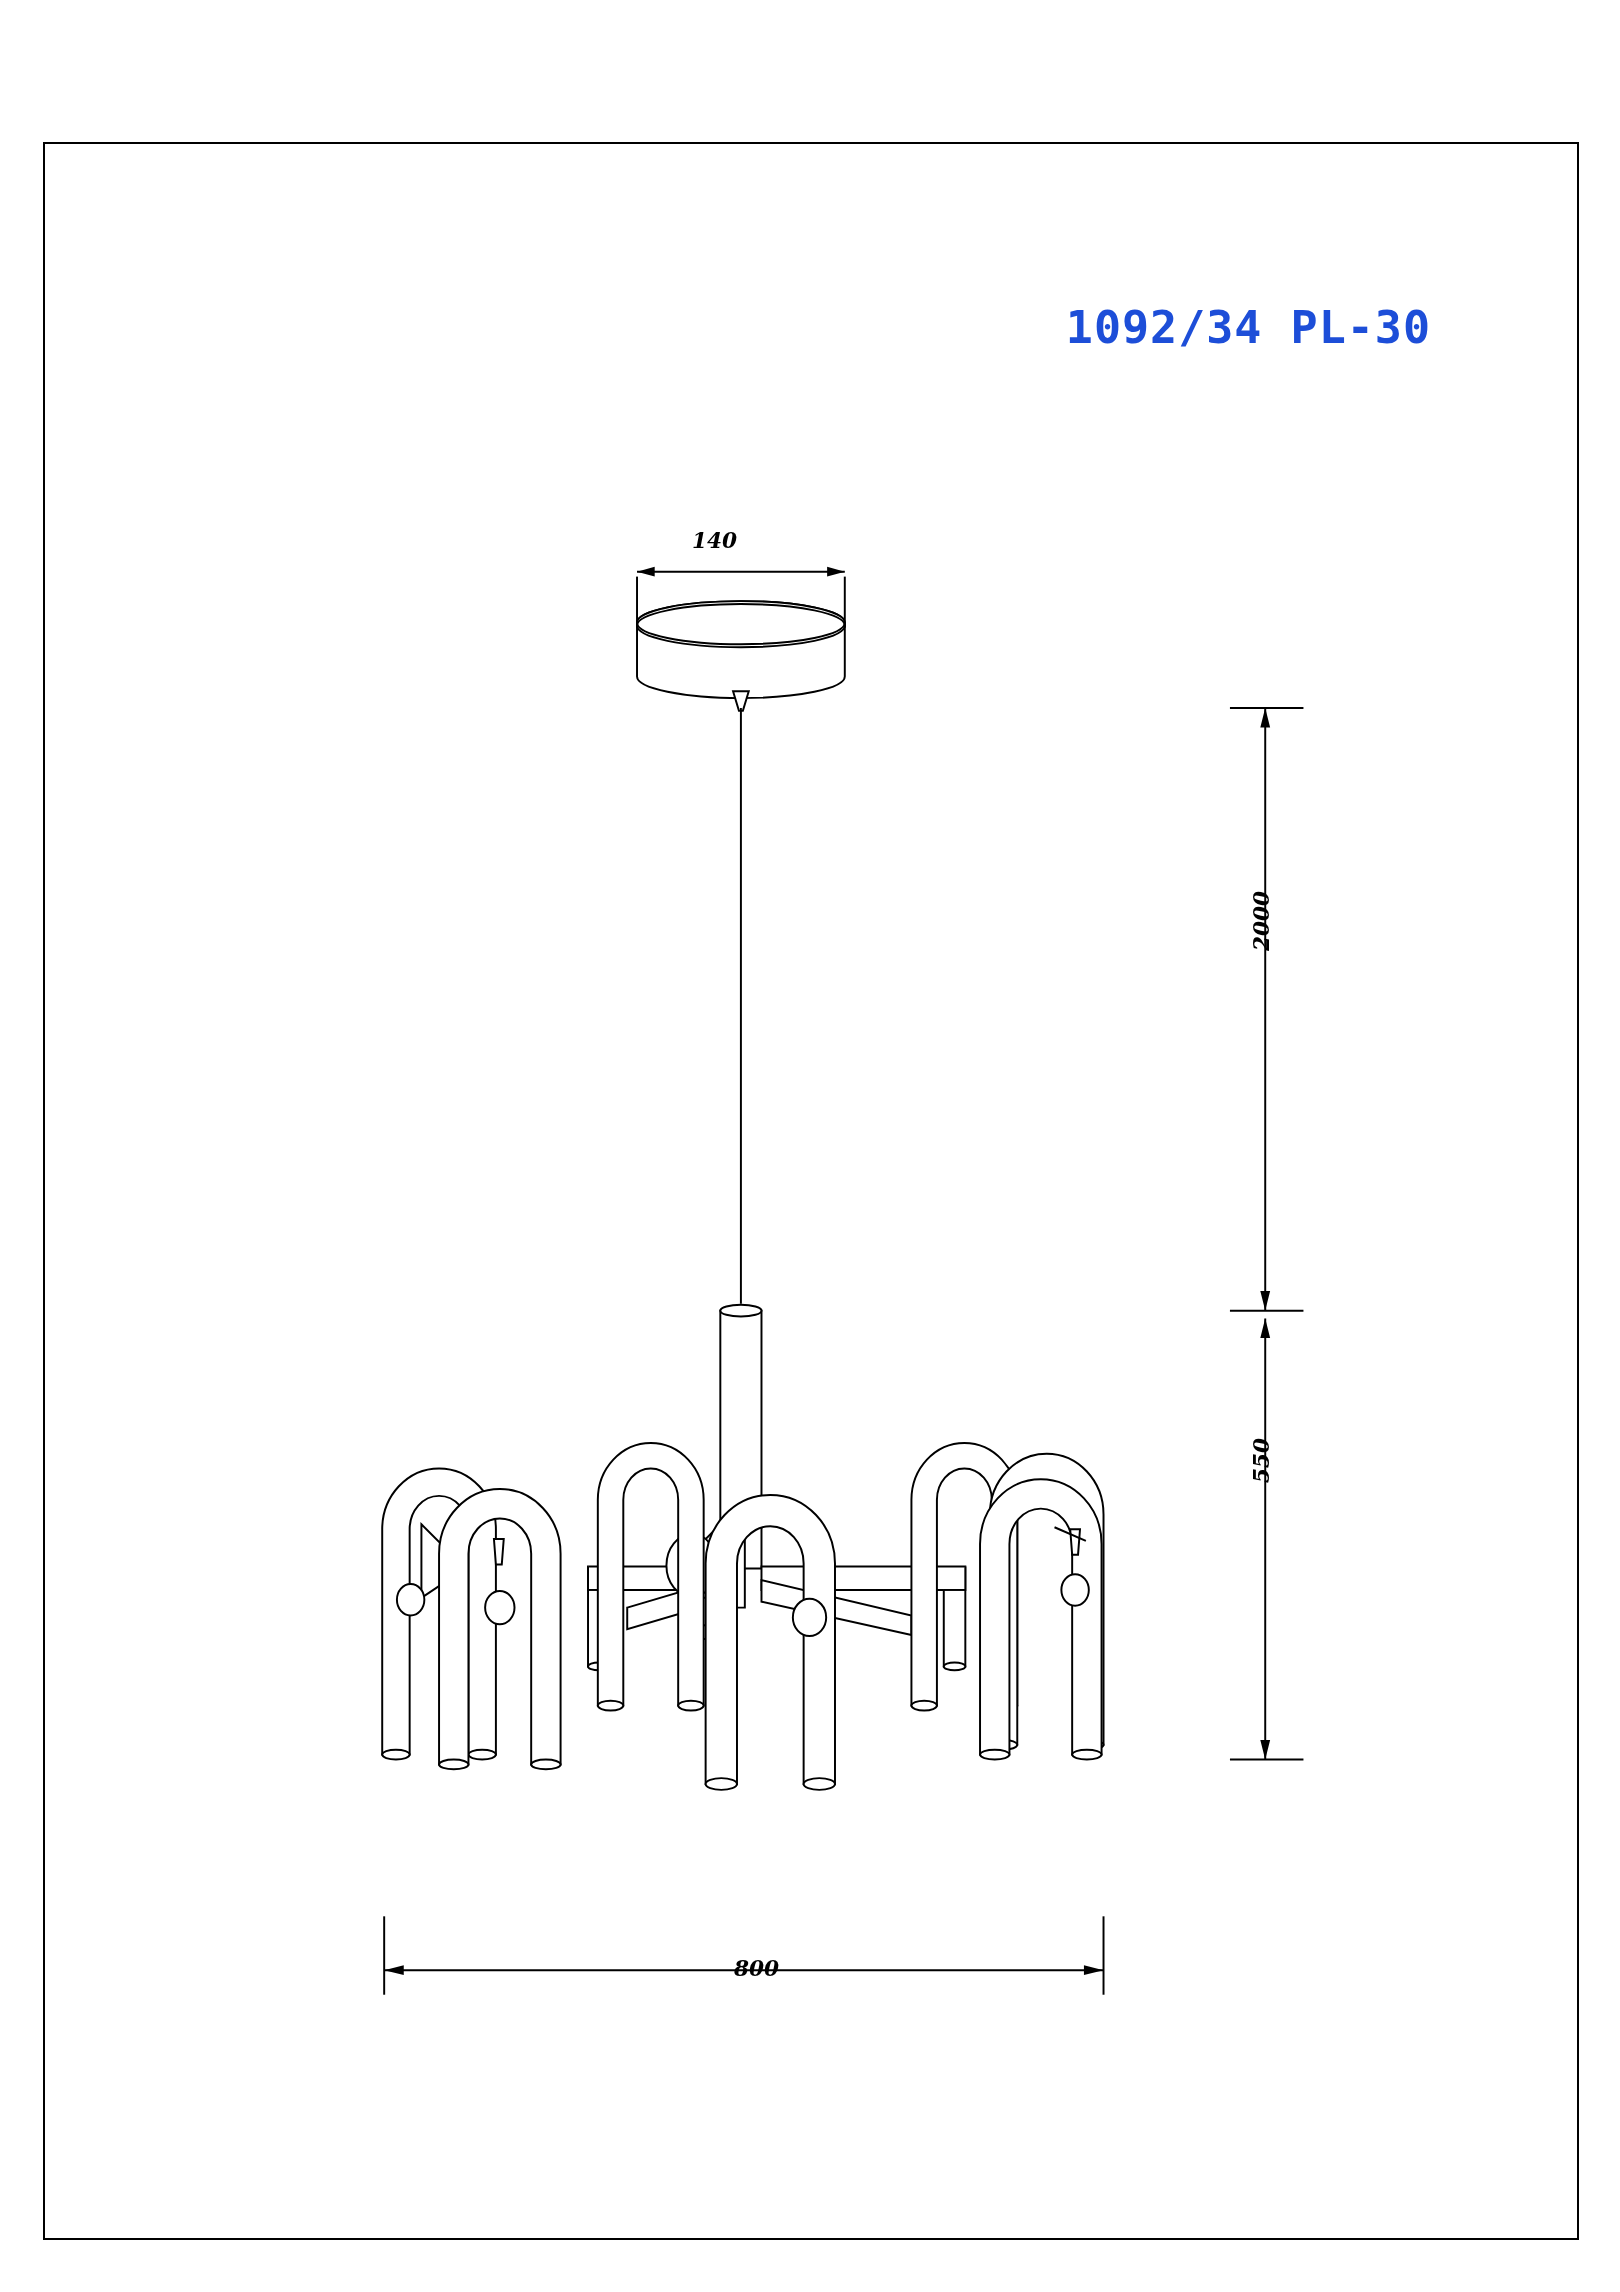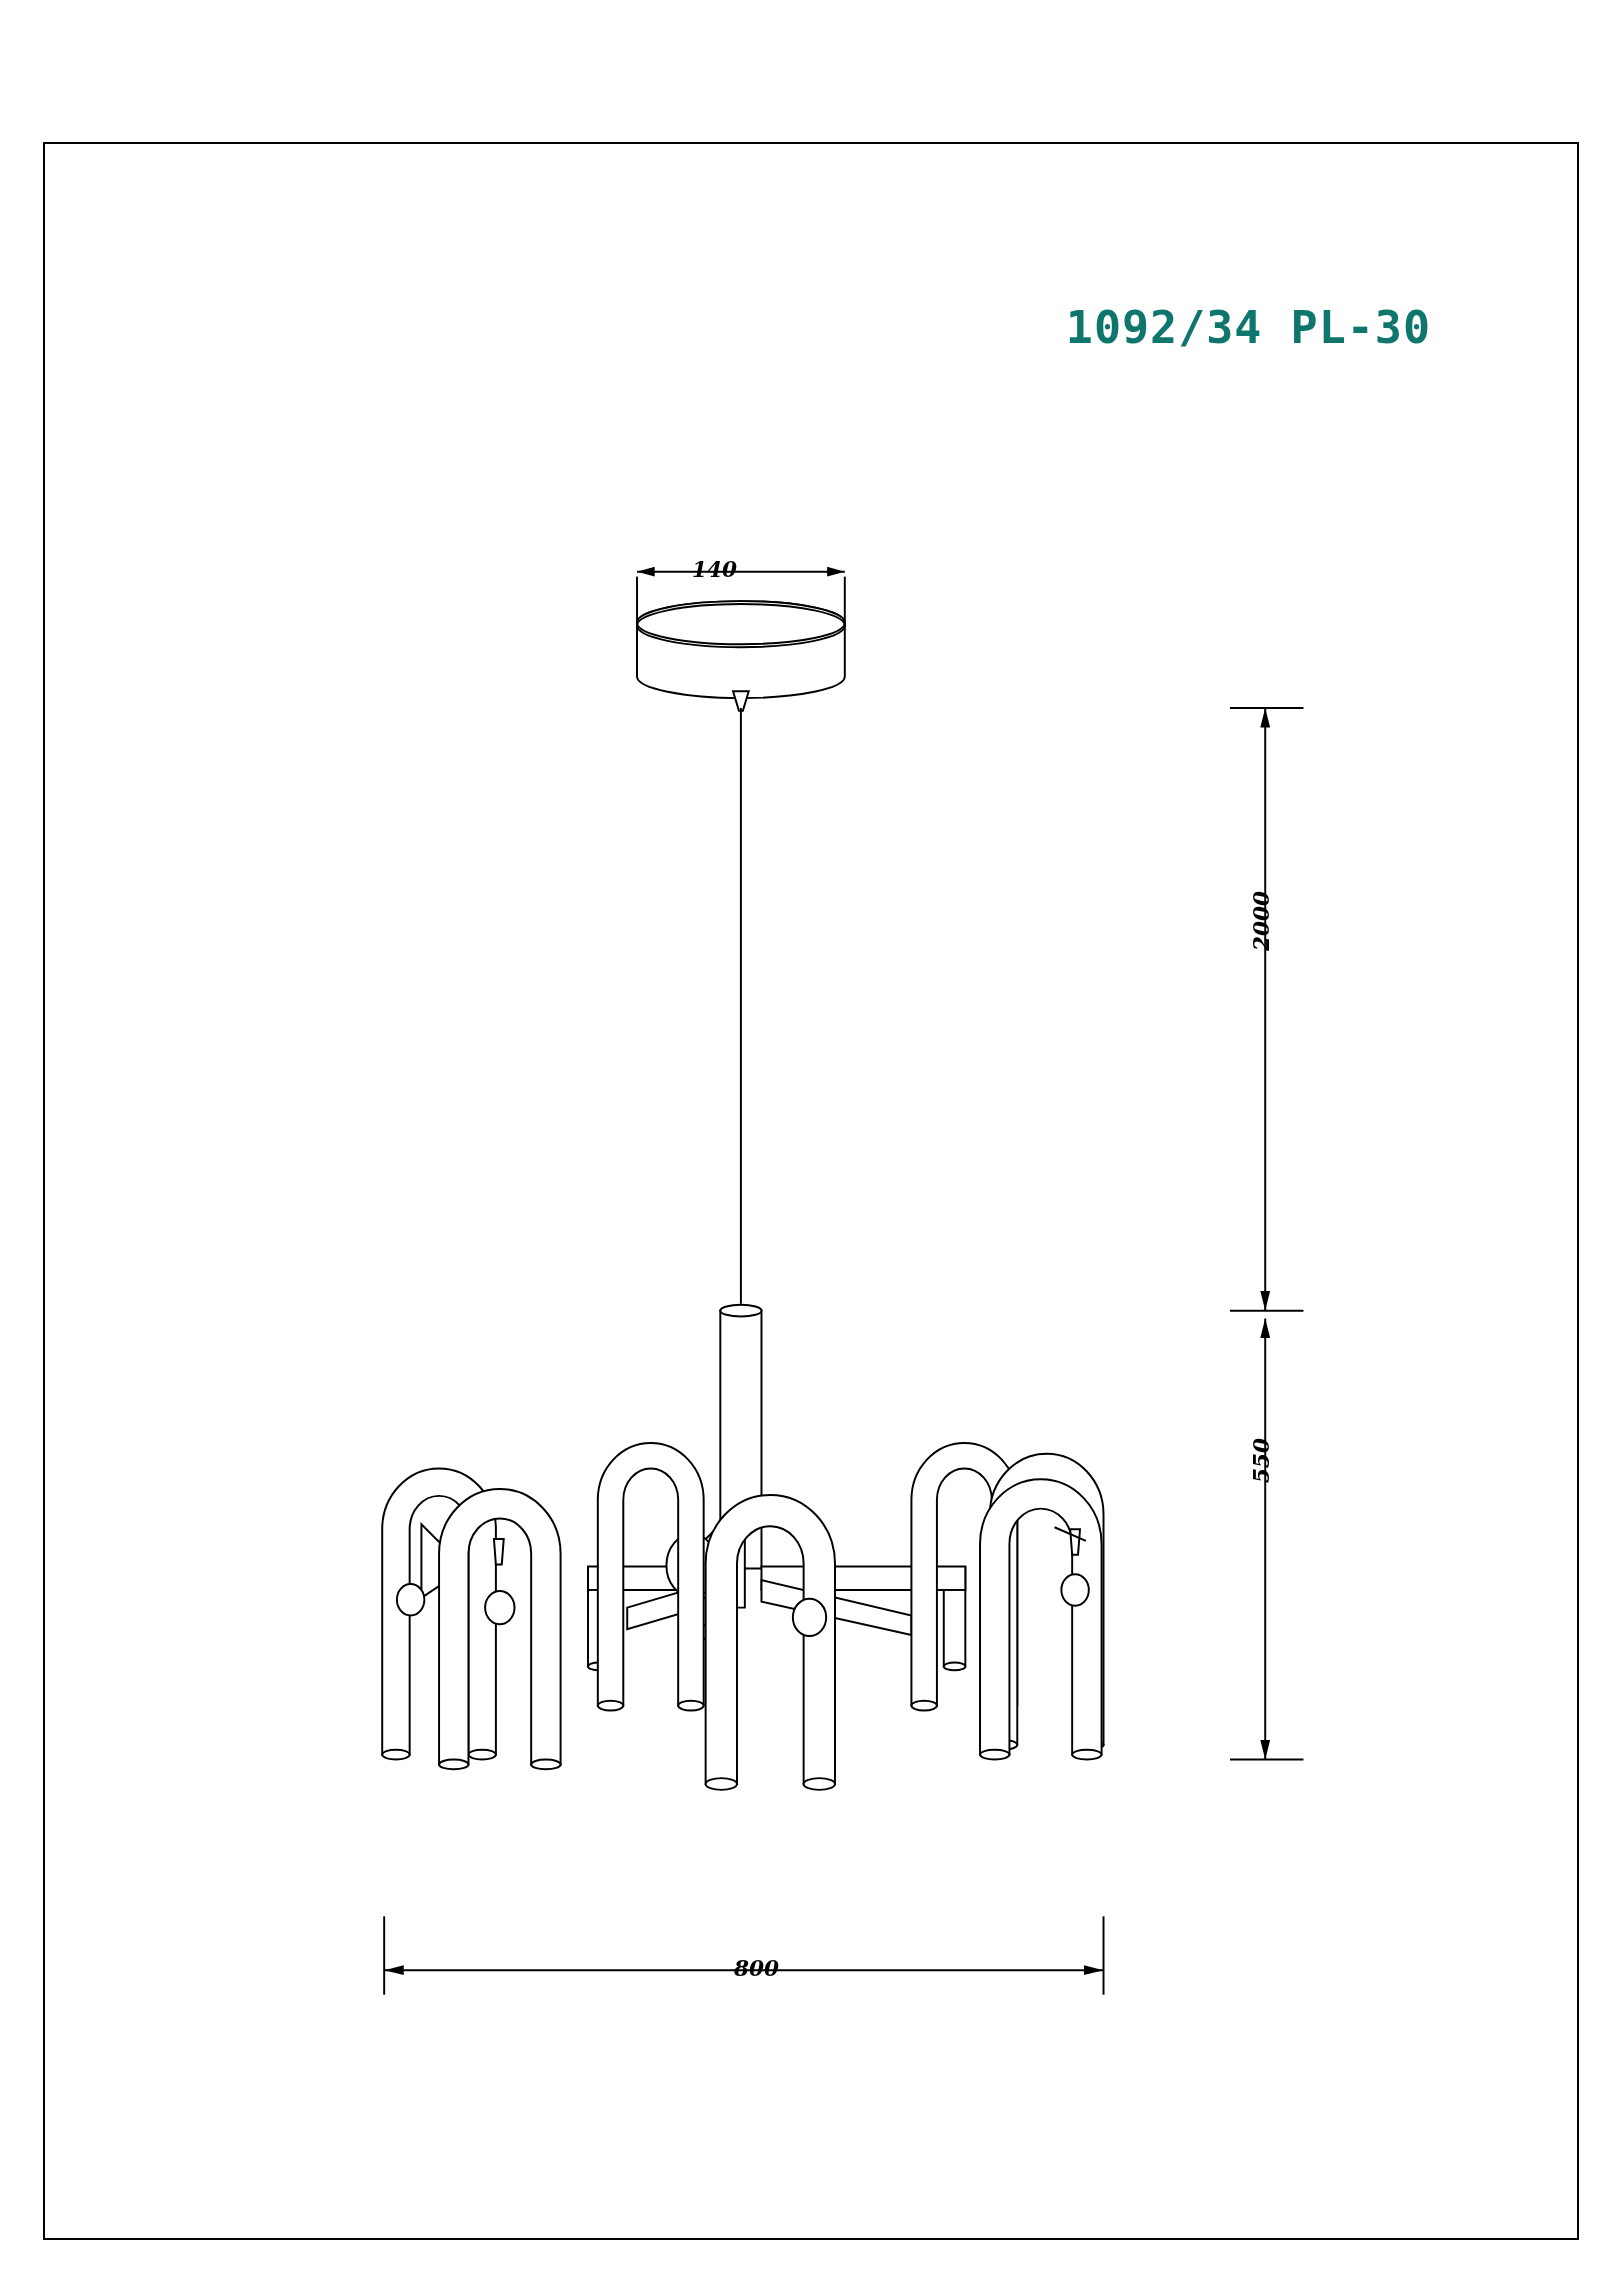--- a/index.html
+++ b/index.html
@@ -29,35 +29,35 @@
   #model-code {
     position: absolute;
     left: 921px;
     top: 301px;
     width: 510px;
     text-align: right;
     font-family: "DejaVu Sans Mono", monospace;
     font-weight: bold;
     font-size: 45px;
     letter-spacing: 1px;
-    color: #0f766e;
+    color: #1d4ed8;
     white-space: nowrap;
   }
   .dim-label {
     position: absolute;
     font-family: "DejaVu Serif", serif;
     font-style: italic;
     font-weight: bold;
     font-size: 21.6px;
     color: #000000;
     white-space: nowrap;
   }
   #label-140 {
     left: 692px;
-    top: 557px;
+    top: 528px;
   }
   #label-800 {
     left: 713px;
     top: 1956px;
     margin-left: 21px;
   }
   #label-2000 {
     left: 1249px;
     top: 951px;
     transform: rotate(-90deg);

